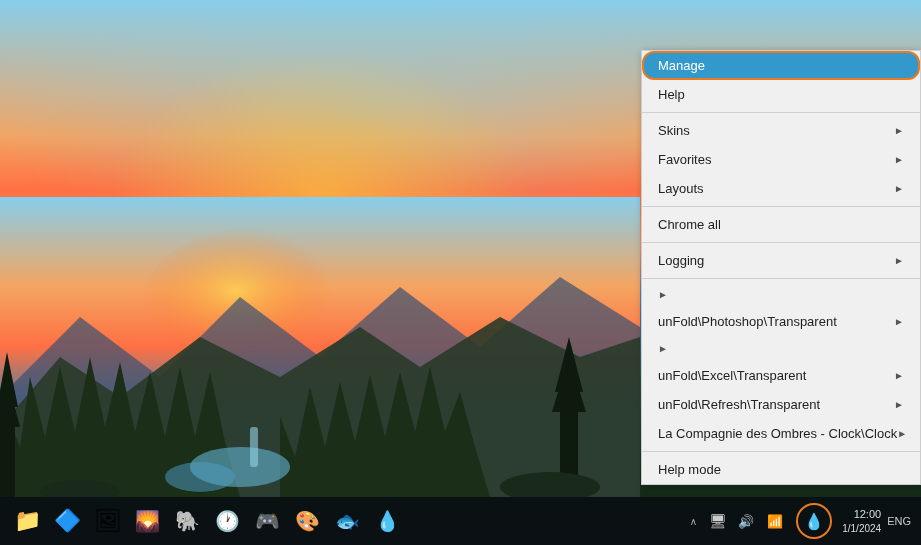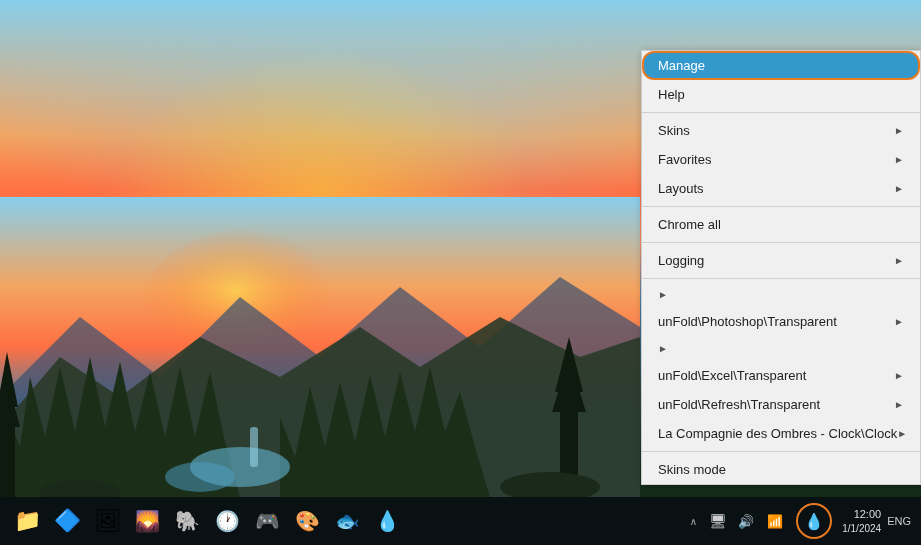--- a/index.html
+++ b/index.html
@@ -323,16 +323,16 @@
   </div>
 
   <div class="menu-item">
     <span>La Compagnie des Ombres - Clock\Clock</span>
     <span class="arrow">►</span>
   </div>
 
   <div class="menu-separator"></div>
 
   <div class="menu-item">
-    <span>Skins mode</span>
+    <span>Help mode</span>
   </div>
 
 </div>
 
 </body></html>

